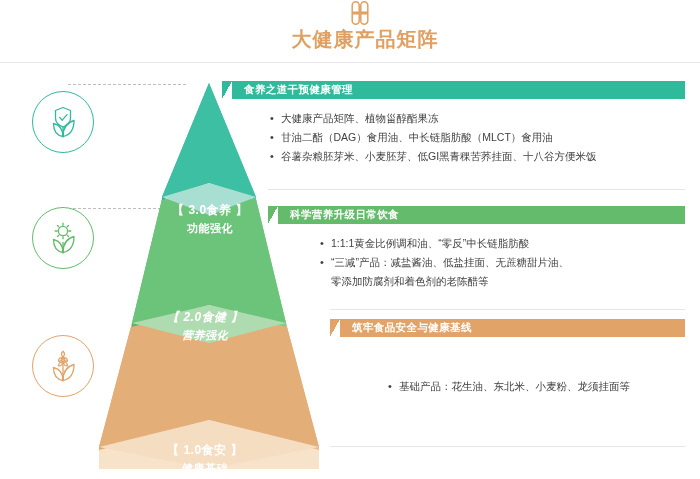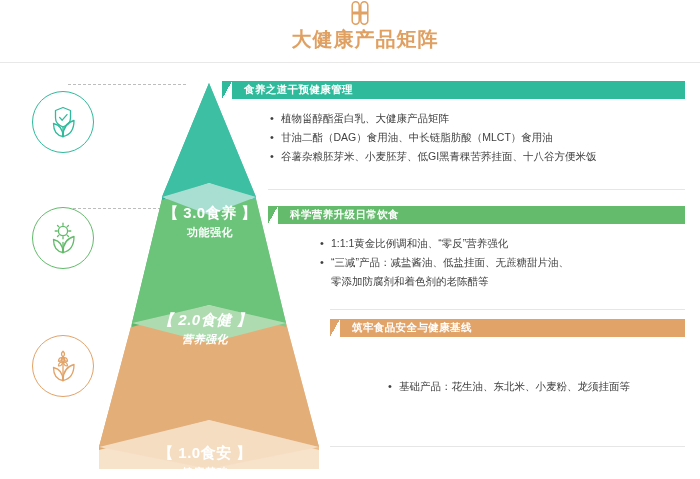--- a/index.html
+++ b/index.html
@@ -91,21 +91,21 @@
 
   .tier-label {
     position: absolute;
     text-align: center;
     color: #ffffff;
     z-index: 4;
     width: 200px;
     pointer-events: none;
   }
   .tier-label .l1 {
-    font-size: 15px;
+    font-size: 12px;
     font-weight: bold;
     letter-spacing: 0.5px;
     line-height: 1.55;
     white-space: nowrap;
   }
   .tier-label .l2 {
     font-size: 11px;
     font-weight: bold;
     letter-spacing: 0.5px;
     line-height: 1.55;
@@ -318,21 +318,21 @@
   <div class="section section-1">
     <div class="sec-bar">
       <span class="sec-bar-notch"></span>
       <span class="sec-bar-body">
         <span class="sec-bar-title">食养之道干预健康管理</span>
       </span>
     </div>
     <div class="sec-body">
       <div class="bullet-row">
         <span class="bullet-dot">•</span>
-        <span class="bullet-text">植物甾醇酯蛋白乳、大健康产品矩阵</span>
+        <span class="bullet-text">大健康产品矩阵、植物甾醇酯果冻</span>
       </div>
       <div class="bullet-row">
         <span class="bullet-dot">•</span>
         <span class="bullet-text">甘油二酯（DAG）食用油、中长链脂肪酸（MLCT）食用油</span>
       </div>
       <div class="bullet-row">
         <span class="bullet-dot">•</span>
         <span class="bullet-text">谷薯杂粮胚芽米、小麦胚芽、低GI黑青稞苦荞挂面、十八谷方便米饭</span>
       </div>
     </div>
@@ -341,21 +341,21 @@
   <div class="section section-2">
     <div class="sec-bar">
       <span class="sec-bar-notch"></span>
       <span class="sec-bar-body">
         <span class="sec-bar-title">科学营养升级日常饮食</span>
       </span>
     </div>
     <div class="sec-body">
       <div class="bullet-row">
         <span class="bullet-dot">•</span>
-        <span class="bullet-text">1:1:1黄金比例调和油、“零反”营养强化</span>
+        <span class="bullet-text">1:1:1黄金比例调和油、“零反”中长链脂肪酸</span>
       </div>
       <div class="bullet-row">
         <span class="bullet-dot">•</span>
         <span class="bullet-text">“三减”产品：减盐酱油、低盐挂面、无蔗糖甜片油、</span>
       </div>
       <div class="bullet-cont">零添加防腐剂和着色剂的老陈醋等</div>
     </div>
   </div>
 
   <div class="section section-3">

